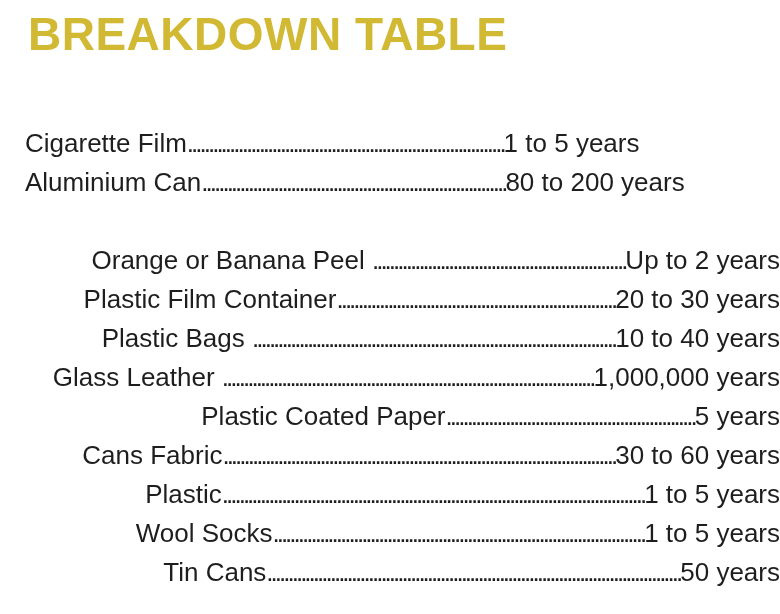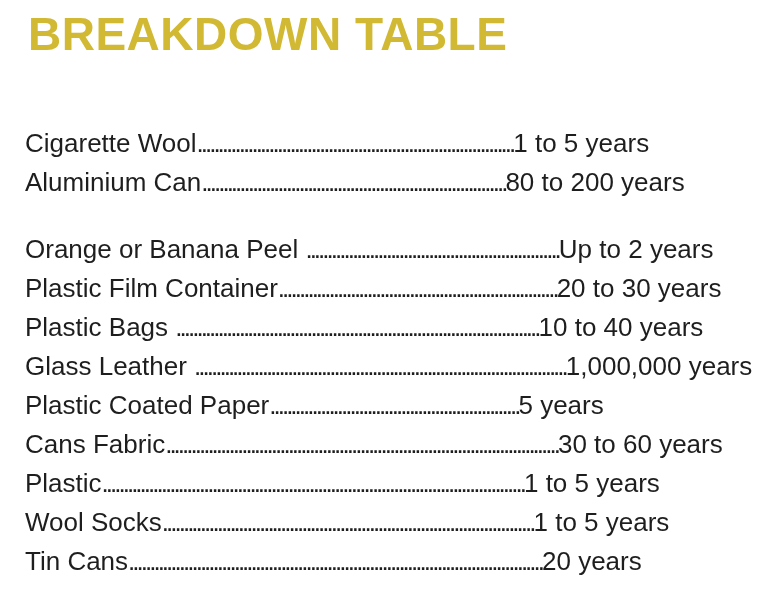--- a/index.html
+++ b/index.html
@@ -33,43 +33,44 @@
     color: #1e1e1e;
   }
   .row {
     white-space: pre;
     height: 39px;
   }
   .row .leader {
     letter-spacing: -3px;
   }
   .group-2 {
-    margin-top: 28px;
+    margin-top: 39px;
+    text-align: right;
   }
 </style>
 </head>
 <body>
 
 <div class="page">
 
   <h1 class="doc-title">BREAKDOWN TABLE</h1>
 
   <div class="rows">
 
     <div class="group-1">
-      <div class="row"><span>Cigarette Wool</span><span class="leader">...........................................................................</span><span>1 to 5 years</span></div>
+      <div class="row"><span>Cigarette Film</span><span class="leader">...........................................................................</span><span>1 to 5 years</span></div>
       <div class="row"><span>Aluminium Can</span><span class="leader">........................................................................</span><span>80 to 200 years</span></div>
     </div>
 
     <div class="group-2">
       <div class="row"><span>Orange or Banana Peel </span><span class="leader">............................................................</span><span>Up to 2 years</span></div>
       <div class="row"><span>Plastic Film Container</span><span class="leader">..................................................................</span><span>20 to 30 years</span></div>
       <div class="row"><span>Plastic Bags </span><span class="leader">......................................................................................</span><span>10 to 40 years</span></div>
       <div class="row"><span>Glass Leather </span><span class="leader">........................................................................................</span><span>1,000,000 years</span></div>
       <div class="row"><span>Plastic Coated Paper</span><span class="leader">...........................................................</span><span>5 years</span></div>
       <div class="row"><span>Cans Fabric</span><span class="leader">.............................................................................................</span><span>30 to 60 years</span></div>
       <div class="row"><span>Plastic</span><span class="leader">....................................................................................................</span><span>1 to 5 years</span></div>
       <div class="row"><span>Wool Socks</span><span class="leader">........................................................................................</span><span>1 to 5 years</span></div>
-      <div class="row"><span>Tin Cans</span><span class="leader">..................................................................................................</span><span>20 years</span></div>
+      <div class="row"><span>Tin Cans</span><span class="leader">..................................................................................................</span><span>50 years</span></div>
     </div>
 
   </div>
 </div>
 
 </body></html>

